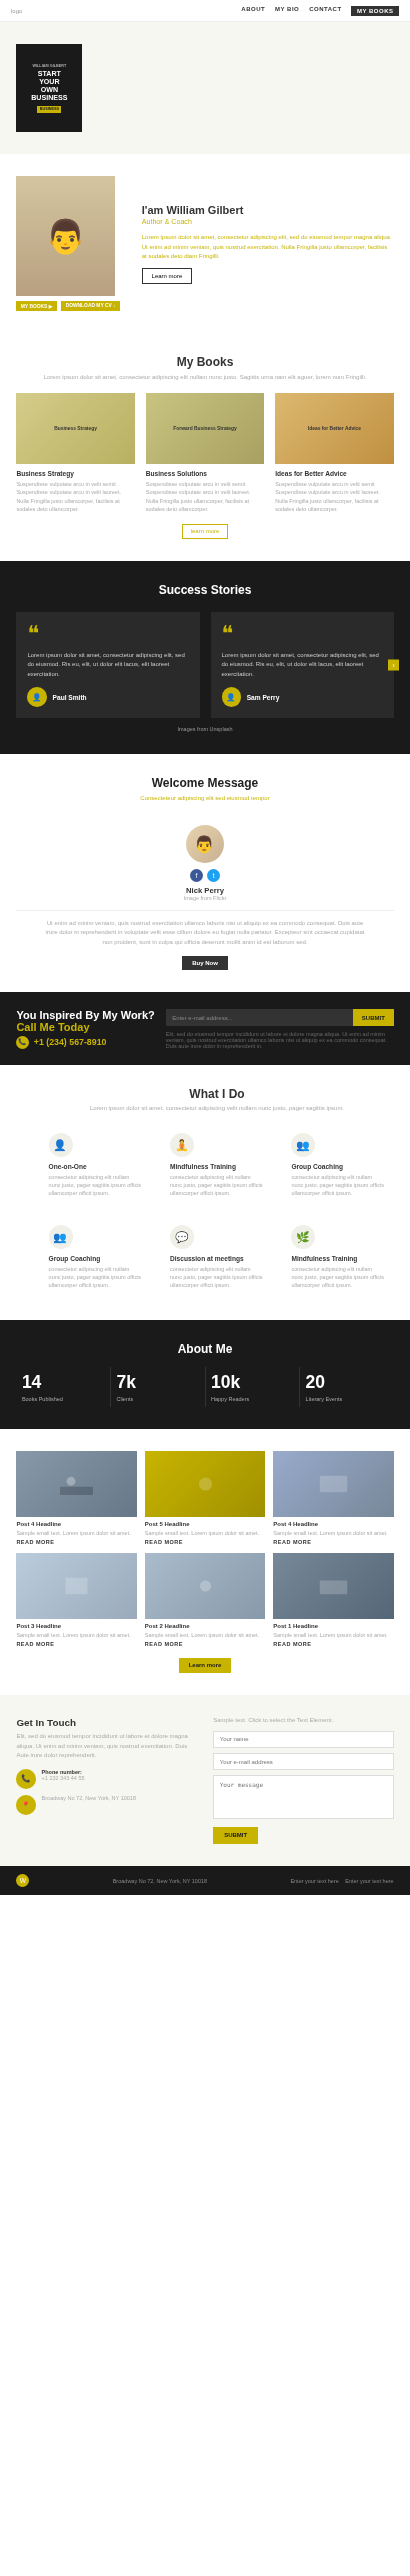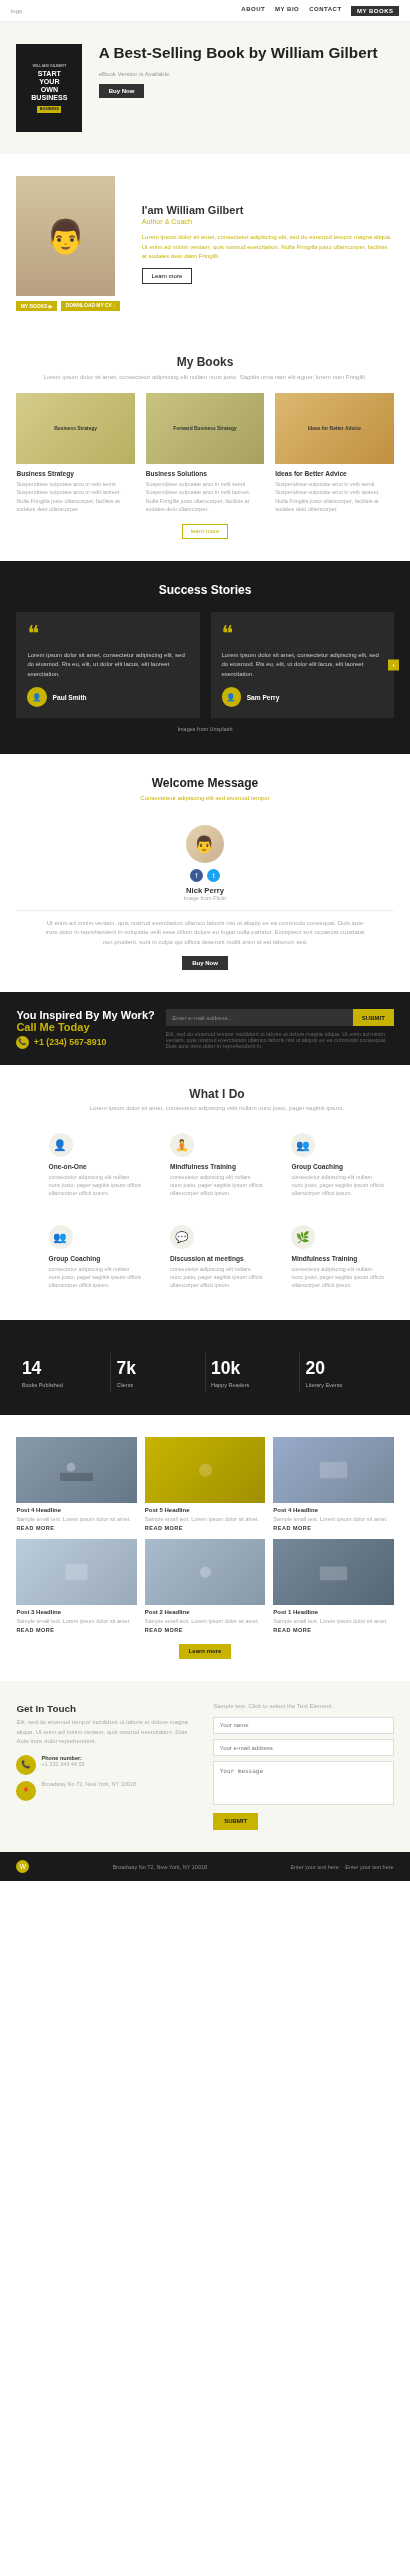--- a/index.html
+++ b/index.html
@@ -161,25 +161,20 @@
 <div class="hero">
   <div class="hero-book">
     <div class="hero-book-inner">
       <div class="hero-book-title">
         <div style="font-size:3.8px;color:#aaa;margin-bottom:2.2px;">WILLIAM GILBERT</div>
         <div style="font-size:7.1px;color:#fff;font-weight:bold;line-height:1.1;">START<br>YOUR<br>OWN<br>BUSINESS</div>
         <div style="background:#c8b400;color:#1a1a1a;font-size:3.8px;padding:1.1px 2.2px;margin-top:3.3px;display:inline-block;">BUSINESS</div>
       </div>
     </div>
   </div>
-  <div class="hero-text">
-    <h1>A Best-Selling Book by William Gilbert</h1>
-    <p>eBook Version is Available</p>
-    <button class="btn-dark">Buy Now</button>
-  </div>
 </div>
 
 <div class="author-section">
   <div class="author-img-box">
     <div class="author-photo">
       <div class="author-photo-person">👨</div>
     </div>
     <div class="author-badges">
       <span class="badge-yellow">MY BOOKS ▶</span>
       <span class="badge-yellow">DOWNLOAD MY CV ↓</span>
@@ -316,20 +311,21 @@
     </div>
     <div class="service-card">
       <div class="service-icon">🌿</div>
       <div class="service-title">Mindfulness Training</div>
       <div class="service-desc">consectetur adipiscing elit nullam nunc justo, pager sagittis ipsum officis ullamcorper officit ipsum.</div>
     </div>
   </div>
 </div>
 
 <div class="about-section">
+  <div class="section-title">About Me</div>
   <div class="stats-grid">
     <div class="stat-item">
       <div class="stat-num">14</div>
       <div class="stat-label">Books Published</div>
     </div>
     <div class="stat-item">
       <div class="stat-num">7k</div>
       <div class="stat-label">Clients</div>
     </div>
     <div class="stat-item">

